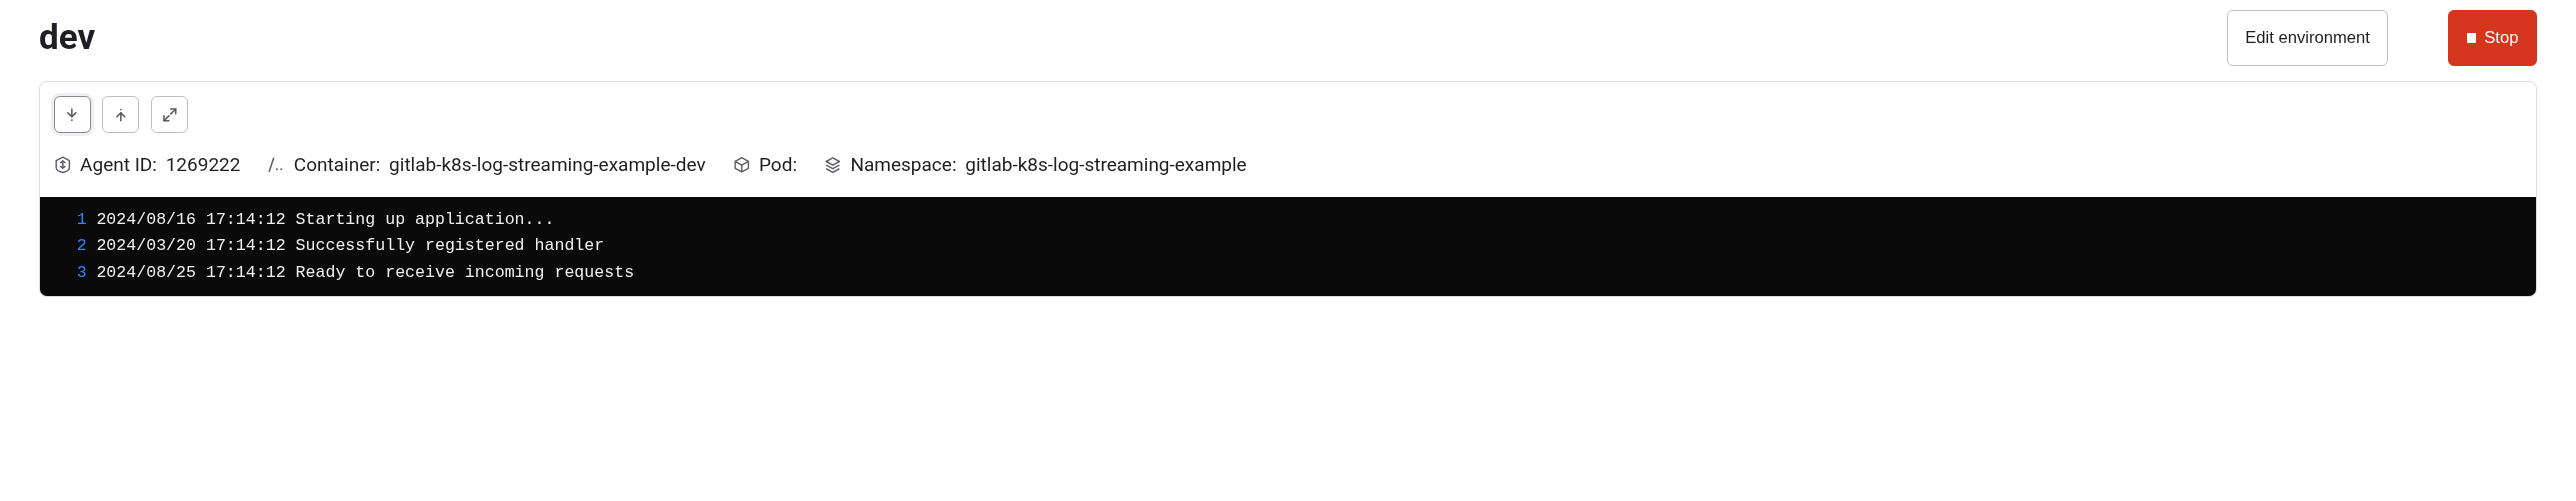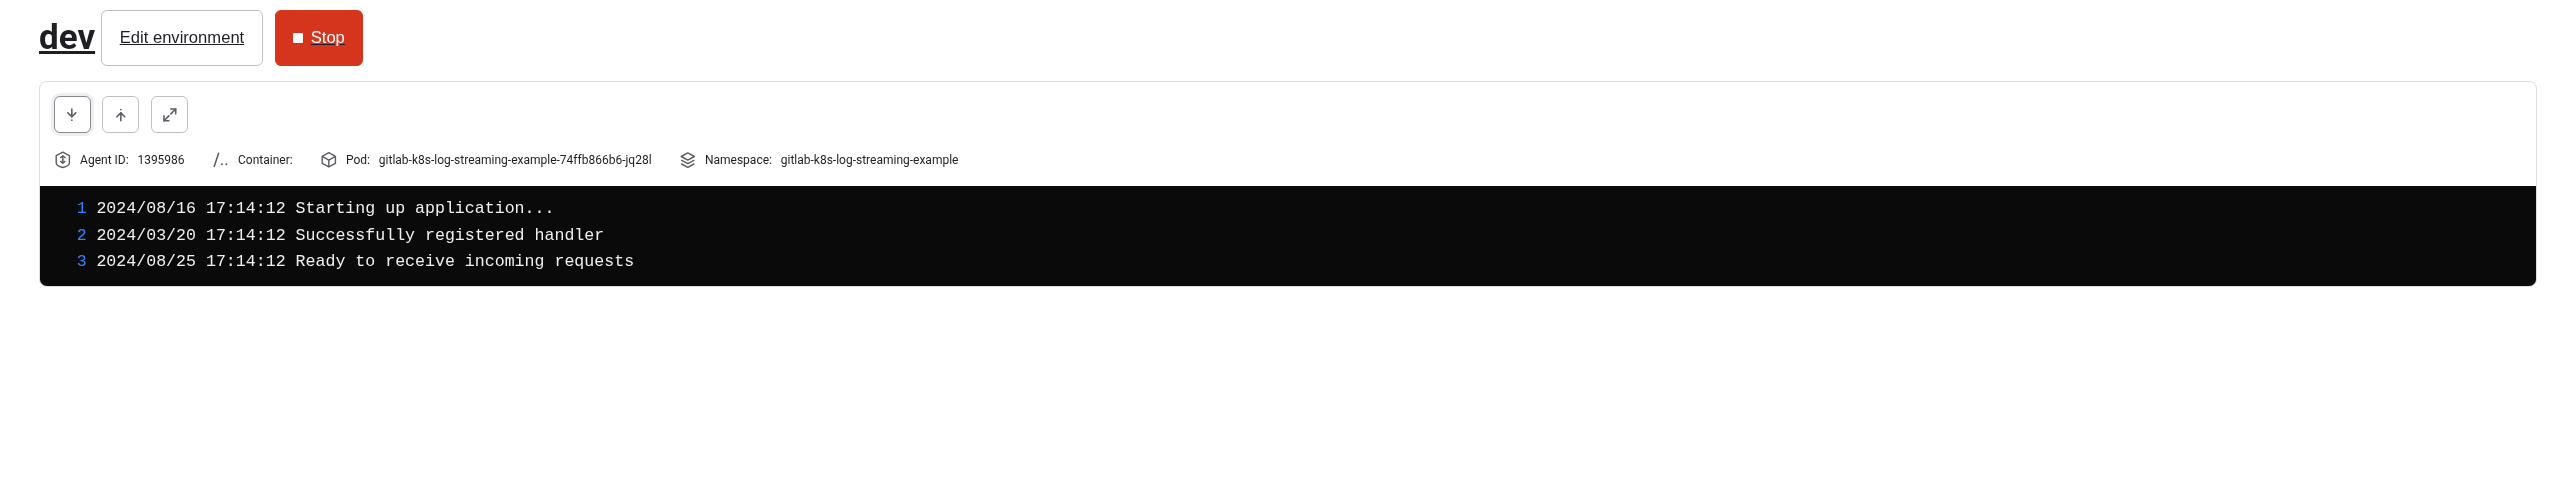--- a/index.html
+++ b/index.html
@@ -17,23 +17,23 @@
     margin:0;
     font-family:-apple-system,BlinkMacSystemFont,"Segoe UI",Roboto,Helvetica,Arial,sans-serif;
     color:var(--text);
     background:#fff;
     padding:9.8px 39px 17.6px 39px;
   }
 
   .header{
     display:flex;
     align-items:center;
-    gap:6px;
+    justify-content:space-between;
+    gap:16px;
     margin-bottom:15.7px;
-    text-decoration:underline;
   }
   .title{
     font-size:35px;
     font-weight:700;
     line-height:1.1;
   }
   .actions{display:flex;gap:11.7px}
 
   .btn{
     display:inline-flex;
@@ -48,20 +48,21 @@
     font-weight:400;
     color:var(--text);
     cursor:pointer;
     white-space:nowrap;
   }
   .btn-danger{
     background:var(--danger);
     border-color:var(--danger);
     color:#fff;
     font-weight:500;
+    margin-left:48px;
   }
   .stop-square{
     width:9.8px;height:9.8px;background:#fff;border-radius:1px;
   }
 
   .panel{
     border:1px solid var(--border);
     border-radius:7.8px;
     overflow:hidden;
   }
@@ -81,21 +82,21 @@
   .icon-btn.active{
     box-shadow:0 0 0 2.9px #efeff3;
     border-color:#89888d;
   }
 
   .meta{
     display:flex;
     flex-wrap:wrap;
     column-gap:27px;
     row-gap:5.9px;
-    font-size:12px;
+    font-size:19px;
     line-height:1.5;
     color:var(--text);
   }
   .meta-item{display:inline-flex;align-items:center;gap:8.8px;white-space:nowrap}
   .meta-item.wrappable{white-space:normal}
   .meta-icon{color:#5d5c66;display:inline-flex}
 
   .logs{
     background:var(--log-bg);
     color:var(--log-fg);
@@ -175,44 +176,44 @@
         <span class="meta-icon">
           <svg width="17.6" height="17.6" viewBox="0 0 16 16" fill="none" stroke="currentColor" stroke-width="1.3" stroke-linecap="round" stroke-linejoin="round">
             <path d="M8 1 L2 4.2 v6.5 c0 2 2.5 3.6 6 4.3 c3.5-0.7 6-2.3 6-4.3 V4.2 Z"></path>
             <line x1="8" y1="4.5" x2="8" y2="8"></line>
             <polyline points="6,6 8,4.5 10,6"></polyline>
             <line x1="8" y1="11" x2="8" y2="8"></line>
             <polyline points="6,9.5 8,11 10,9.5"></polyline>
           </svg>
         </span>
         <span>Agent ID:</span>
-        <span>1395986</span>
+        <span>1269222</span>
       </span>
 
       <span class="meta-item">
         <span class="meta-icon">
           <svg width="17.6" height="17.6" viewBox="0 0 16 16" fill="none" stroke="currentColor" stroke-width="1.4" stroke-linecap="round" stroke-linejoin="round">
             <line x1="6" y1="2" x2="2" y2="14"></line>
             <circle cx="9" cy="12" r="0.9" fill="currentColor" stroke="none"></circle>
             <circle cx="13" cy="12" r="0.9" fill="currentColor" stroke="none"></circle>
           </svg>
         </span>
         <span>Container:</span>
+        <span>gitlab-k8s-log-streaming-example-dev</span>
       </span>
 
       <span class="meta-item">
         <span class="meta-icon">
           <svg width="17.6" height="17.6" viewBox="0 0 16 16" fill="none" stroke="currentColor" stroke-width="1.3" stroke-linejoin="round">
             <polygon points="8,1.5 14,4.8 14,11.2 8,14.5 2,11.2 2,4.8"></polygon>
             <polyline points="2,4.8 8,8.2 14,4.8"></polyline>
             <line x1="8" y1="8.2" x2="8" y2="14.5"></line>
           </svg>
         </span>
         <span>Pod:</span>
-        <span>gitlab-k8s-log-streaming-example-74ffb866b6-jq28l</span>
       </span>
 
       <span class="meta-item wrappable">
         <span class="meta-icon">
           <svg width="17.6" height="17.6" viewBox="0 0 16 16" fill="none" stroke="currentColor" stroke-width="1.3" stroke-linejoin="round">
             <polygon points="8,1.8 14,5 8,8.2 2,5"></polygon>
             <polyline points="2,8.3 8,11.5 14,8.3"></polyline>
             <polyline points="2,11.6 8,14.8 14,11.6"></polyline>
           </svg>
         </span>

